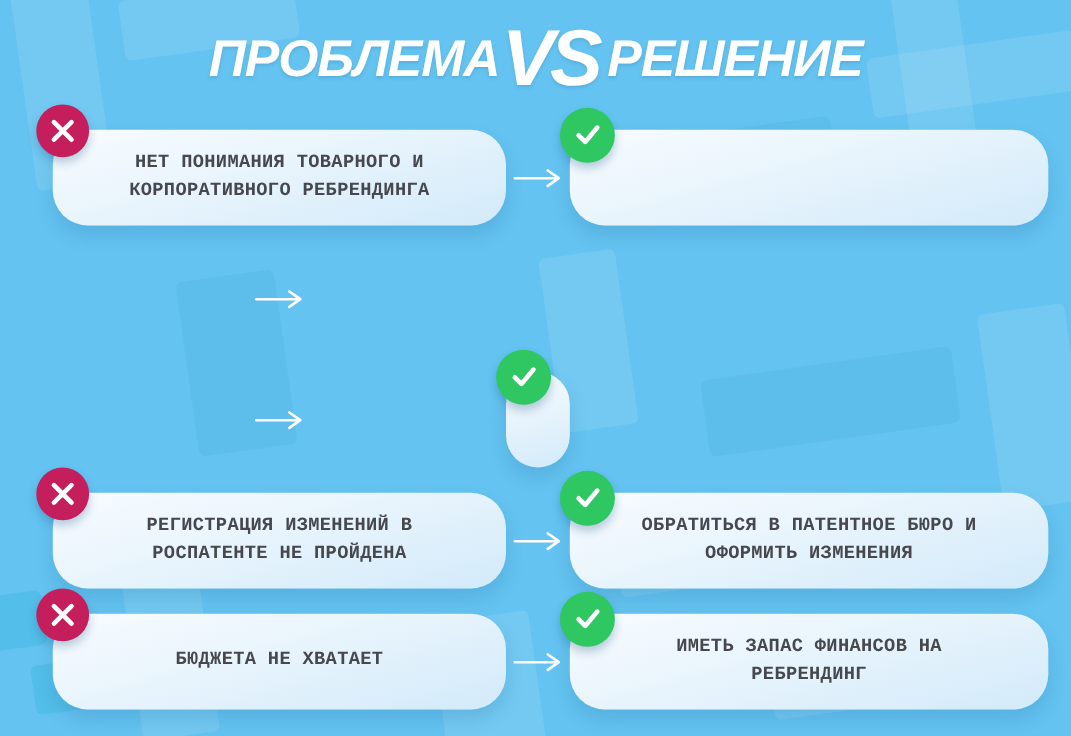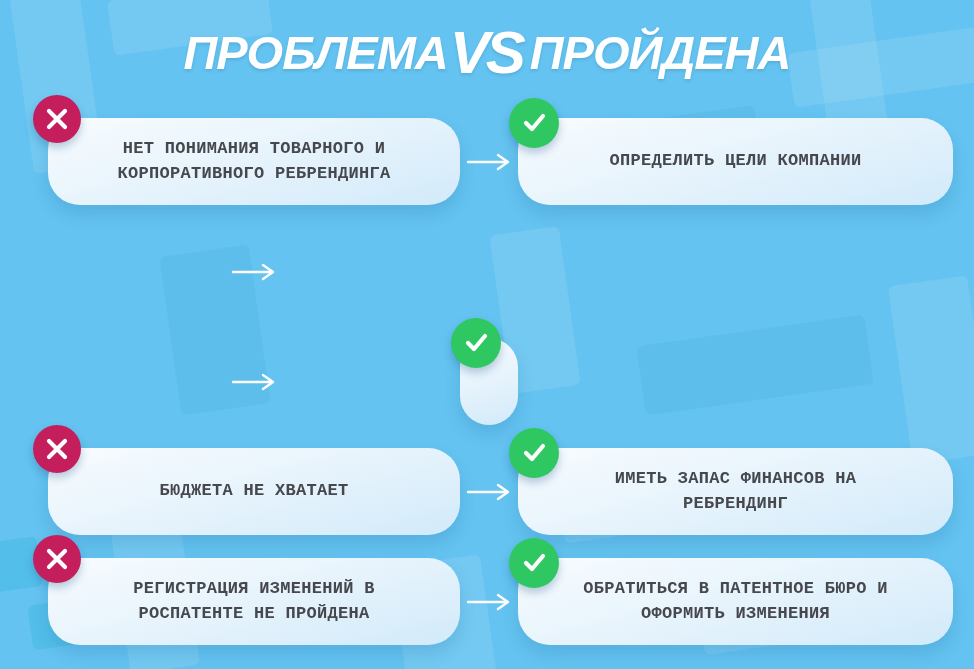--- a/index.html
+++ b/index.html
@@ -17,21 +17,21 @@
 
   
   .title{
     position:absolute;top:8px;left:0;width:100%;
     display:flex;justify-content:center;align-items:center;
     color:#fff;font-style:italic;font-weight:bold;
     text-shadow:0 2px 3px rgba(50,110,160,0.25);
     white-space:nowrap;z-index:3;
   }
   .title .word{font-size:47px;letter-spacing:-1px;line-height:90px;}
-  .title .vs{font-size:60px;letter-spacing:-4px;line-height:90px;margin:0 8px 0 2px;}
+  .title .vs{font-size:72px;letter-spacing:-4px;line-height:90px;margin:0 8px 0 2px;}
 
   
   .rows{position:absolute;top:118px;left:48px;z-index:2;font-family:Liberation Mono, monospace;}
   .row{
     display:grid;grid-template-columns:412px 58px 435px;
     align-items:center;margin-bottom:23px;height:87px;
   }
   .pill{
     position:relative;height:87px;border-radius:32px;
     background:linear-gradient(165deg,#f8fcff 0%,#e8f4fc 45%,#d2eafa 100%);
@@ -72,21 +72,21 @@
   <div class="wm wm-teal" style="left:-20px;top:540px;width:60px;height:50px;"></div>
   <div class="wm wm-teal" style="left:30px;top:600px;width:80px;height:45px;"></div>
   <div class="wm wm-light" style="left:120px;top:520px;width:70px;height:150px;"></div>
   <div class="wm wm-light" style="left:400px;top:560px;width:90px;height:140px;"></div>
   <div class="wm wm-light" style="left:700px;top:580px;width:220px;height:60px;"></div>
   <div class="wm wm-dark" style="left:170px;top:250px;width:90px;height:160px;"></div>
 
   <div class="title">
     <span class="word">ПРОБЛЕМА</span>
     <span class="vs">VS</span>
-    <span class="word">ПРОЙДЕНА</span>
+    <span class="word">РЕШЕНИЕ</span>
   </div>
 
   <div class="rows">
 
     <div class="row">
       <div class="pill">
         <span class="badge x">
           <svg width="26" height="26" viewBox="0 0 26 26">
               <path d="M5 5 L21 21 M21 5 L5 21" stroke="#fff" stroke-width="4.2" stroke-linecap="round" fill="none"></path>
             </svg>
@@ -97,21 +97,20 @@
         <svg width="46" height="20" viewBox="0 0 46 20">
             <path d="M2 10 H41 M32 3 L42 10 L32 17" stroke="#fff" stroke-width="2.4" stroke-linecap="round" stroke-linejoin="round" fill="none"></path>
           </svg>
       </div>
       <div class="pill">
         <span class="badge check">
           <svg width="30" height="30" viewBox="0 0 30 30">
               <path d="M7 15 L13 21 L24 8" stroke="#fff" stroke-width="4.2" stroke-linecap="round" stroke-linejoin="round" fill="none"></path>
             </svg>
         </span>
-        <span class="pill-text">ОПРЕДЕЛИТЬ ЦЕЛИ КОМПАНИИ</span>
       </div>
     </div>
 
     <div class="row">
       <div class="arrow">
         <svg width="46" height="20" viewBox="0 0 46 20">
             <path d="M2 10 H41 M32 3 L42 10 L32 17" stroke="#fff" stroke-width="2.4" stroke-linecap="round" stroke-linejoin="round" fill="none"></path>
           </svg>
       </div>
     </div>
@@ -131,55 +130,55 @@
       </div>
     </div>
 
     <div class="row">
       <div class="pill">
         <span class="badge x">
           <svg width="26" height="26" viewBox="0 0 26 26">
               <path d="M5 5 L21 21 M21 5 L5 21" stroke="#fff" stroke-width="4.2" stroke-linecap="round" fill="none"></path>
             </svg>
         </span>
+        <span class="pill-text">РЕГИСТРАЦИЯ ИЗМЕНЕНИЙ В РОСПАТЕНТЕ НЕ ПРОЙДЕНА</span>
+      </div>
+      <div class="arrow">
+        <svg width="46" height="20" viewBox="0 0 46 20">
+            <path d="M2 10 H41 M32 3 L42 10 L32 17" stroke="#fff" stroke-width="2.4" stroke-linecap="round" stroke-linejoin="round" fill="none"></path>
+          </svg>
+      </div>
+      <div class="pill">
+        <span class="badge check">
+          <svg width="30" height="30" viewBox="0 0 30 30">
+              <path d="M7 15 L13 21 L24 8" stroke="#fff" stroke-width="4.2" stroke-linecap="round" stroke-linejoin="round" fill="none"></path>
+            </svg>
+        </span>
+        <span class="pill-text">ОБРАТИТЬСЯ В ПАТЕНТНОЕ БЮРО И ОФОРМИТЬ ИЗМЕНЕНИЯ</span>
+      </div>
+    </div>
+
+    <div class="row">
+      <div class="pill">
+        <span class="badge x">
+          <svg width="26" height="26" viewBox="0 0 26 26">
+              <path d="M5 5 L21 21 M21 5 L5 21" stroke="#fff" stroke-width="4.2" stroke-linecap="round" fill="none"></path>
+            </svg>
+        </span>
         <span class="pill-text">БЮДЖЕТА НЕ ХВАТАЕТ</span>
       </div>
       <div class="arrow">
         <svg width="46" height="20" viewBox="0 0 46 20">
             <path d="M2 10 H41 M32 3 L42 10 L32 17" stroke="#fff" stroke-width="2.4" stroke-linecap="round" stroke-linejoin="round" fill="none"></path>
           </svg>
       </div>
       <div class="pill">
         <span class="badge check">
           <svg width="30" height="30" viewBox="0 0 30 30">
               <path d="M7 15 L13 21 L24 8" stroke="#fff" stroke-width="4.2" stroke-linecap="round" stroke-linejoin="round" fill="none"></path>
             </svg>
         </span>
         <span class="pill-text">ИМЕТЬ ЗАПАС ФИНАНСОВ НА РЕБРЕНДИНГ</span>
       </div>
     </div>
 
-    <div class="row">
-      <div class="pill">
-        <span class="badge x">
-          <svg width="26" height="26" viewBox="0 0 26 26">
-              <path d="M5 5 L21 21 M21 5 L5 21" stroke="#fff" stroke-width="4.2" stroke-linecap="round" fill="none"></path>
-            </svg>
-        </span>
-        <span class="pill-text">РЕГИСТРАЦИЯ ИЗМЕНЕНИЙ В РОСПАТЕНТЕ НЕ ПРОЙДЕНА</span>
-      </div>
-      <div class="arrow">
-        <svg width="46" height="20" viewBox="0 0 46 20">
-            <path d="M2 10 H41 M32 3 L42 10 L32 17" stroke="#fff" stroke-width="2.4" stroke-linecap="round" stroke-linejoin="round" fill="none"></path>
-          </svg>
-      </div>
-      <div class="pill">
-        <span class="badge check">
-          <svg width="30" height="30" viewBox="0 0 30 30">
-              <path d="M7 15 L13 21 L24 8" stroke="#fff" stroke-width="4.2" stroke-linecap="round" stroke-linejoin="round" fill="none"></path>
-            </svg>
-        </span>
-        <span class="pill-text">ОБРАТИТЬСЯ В ПАТЕНТНОЕ БЮРО И ОФОРМИТЬ ИЗМЕНЕНИЯ</span>
-      </div>
-    </div>
-
   </div>
 </div>
 
 </body></html>

